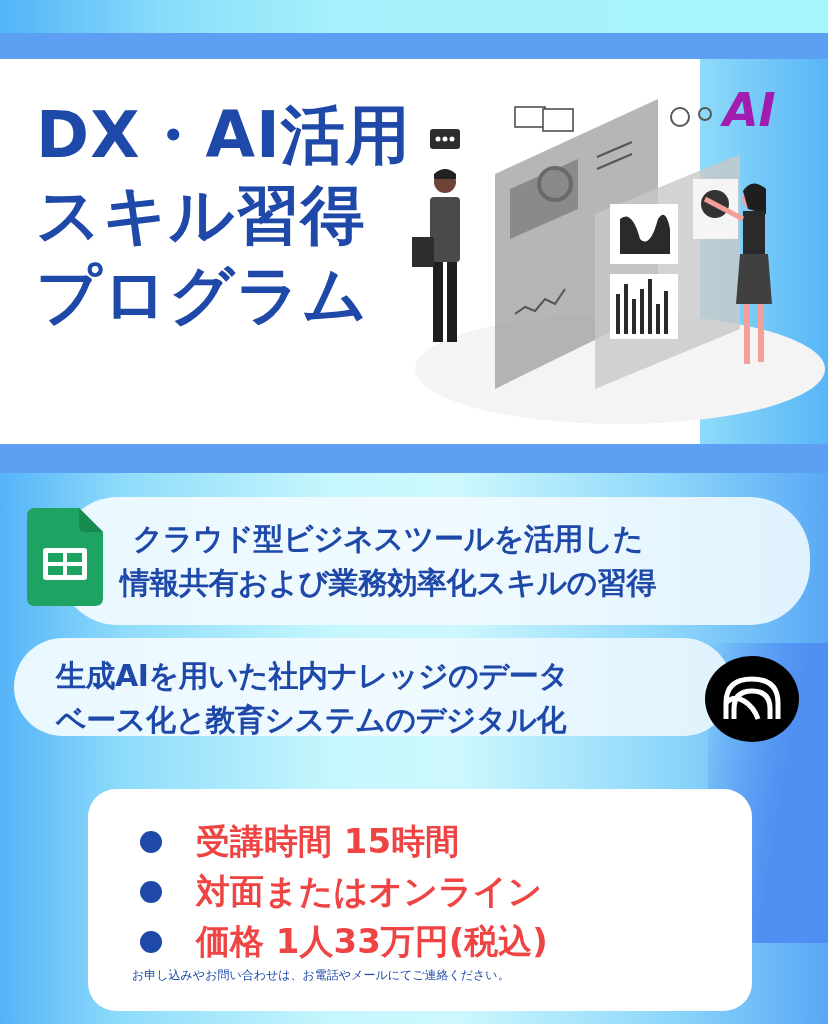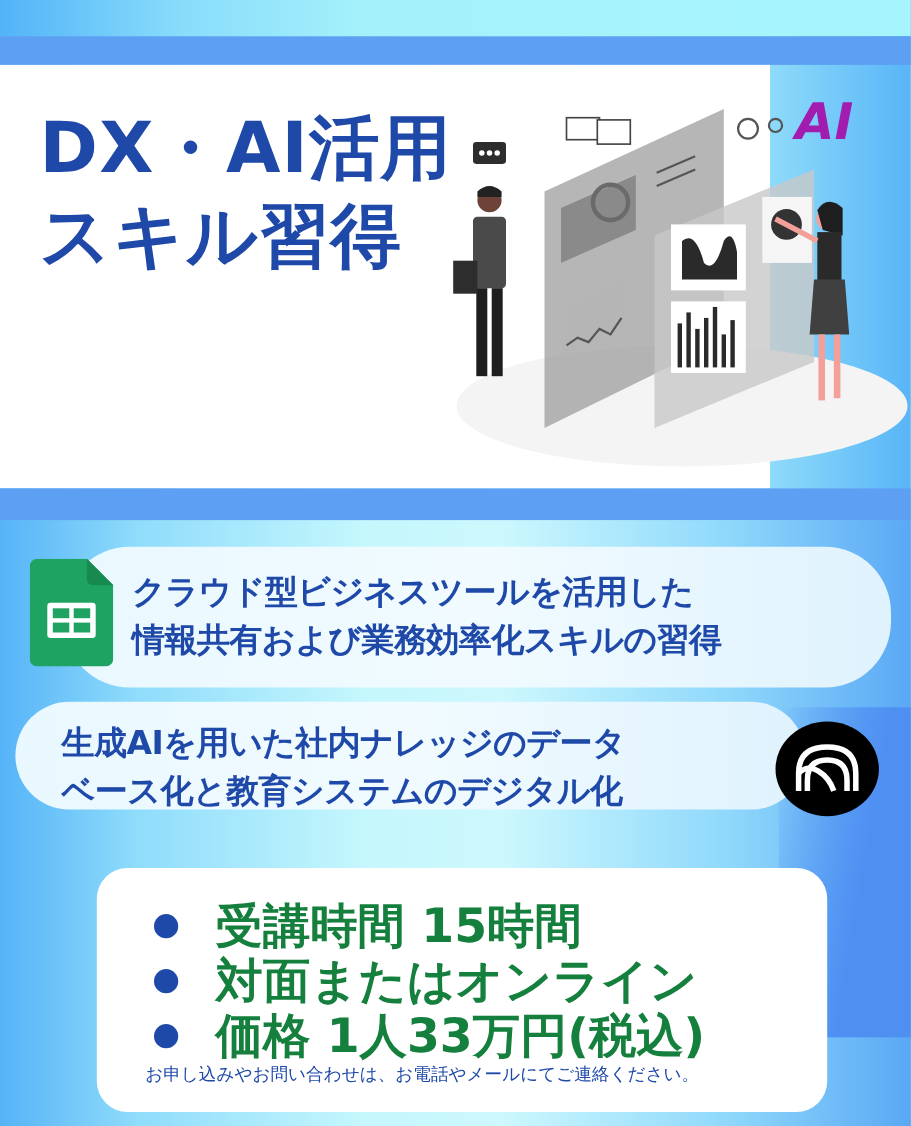--- a/index.html
+++ b/index.html
@@ -38,58 +38,59 @@
     background: linear-gradient(90deg, #55b3f7 0%, #8fdcfb 15%, #c5f7fd 40%, #cdf8fd 55%, #8fd8fb 80%, #5aa8f5 100%);
   }
   .lower-bg::after {
     content: ""; position: absolute; right: 0; top: 170px; width: 120px; height: 300px;
     background: linear-gradient(100deg, rgba(88,160,245,0) 0%, #4f8ff2 60%);
   }
   .pill {
     position: absolute; border-radius: 60px;
     background: linear-gradient(90deg, #e9f8ff 0%, #f1fbff 50%, #dff2fd 100%);
   }
-  .pill1 { left: 58px; top: 497px; width: 752px; height: 128px; }
+  .pill1 { left: 58px; top: 497px; width: 752px; height: 128px; text-align: center; }
   .pill2 { left: 14px; top: 638px; width: 718px; height: 98px; }
   .pill-text {
     position: absolute; color: #1f49a9; font-weight: 900; font-size: 30px; line-height: 44px;
     white-space: nowrap; letter-spacing: -0.5px;
   }
   .pill1 .pill-text { left: 62px; top: 20px; }
   .pill2 .pill-text { left: 42px; top: 16px; }
   .sheets-icon { position: absolute; left: 27px; top: 508px; width: 76px; height: 98px; }
   .ai-icon { position: absolute; left: 704px; top: 655px; width: 96px; height: 88px; }
   .info-card {
     position: absolute; left: 88px; top: 789px; width: 664px; height: 222px;
     background: #ffffff; border-radius: 28px;
   }
   .info-list { position: absolute; left: 52px; top: 28px; }
   .info-item {
     display: flex; align-items: center; height: 50px;
-    color: #15803d; font-weight: 900; font-size: 43px; white-space: nowrap;
+    color: #ef4444; font-weight: 900; font-size: 34px; white-space: nowrap;
   }
   .bullet {
     display: inline-block; width: 22px; height: 22px; border-radius: 50%;
     background: #1f49a9; margin-right: 34px;
   }
   .note {
     position: absolute; left: 44px; top: 178px; color: #1f49a9;
-    font-size: 16px; white-space: nowrap;
+    font-size: 12px; white-space: nowrap;
   }
 </style>
 </head>
 <body>
 
 <div class="top-strip"></div>
 <div class="band top"></div>
 
 <section class="hero">
   <h1 class="title">
     <div>DX・AI活用</div>
     <div>スキル習得</div>
+    <div>プログラム</div>
   </h1>
 
   <div class="illus">
     <svg width="428" height="360" viewBox="0 0 428 360">
 
       <ellipse cx="220" cy="290" rx="205" ry="55" fill="#f4f4f4"></ellipse>
 
       <polygon points="95,95 258,20 258,230 95,310" fill="#9e9e9e" opacity="0.75"></polygon>
       <polygon points="110,110 178,80 178,130 110,160" fill="#8a8a8a"></polygon>
       <circle cx="155" cy="105" r="16" fill="none" stroke="#6a6a6a" stroke-width="4"></circle>

